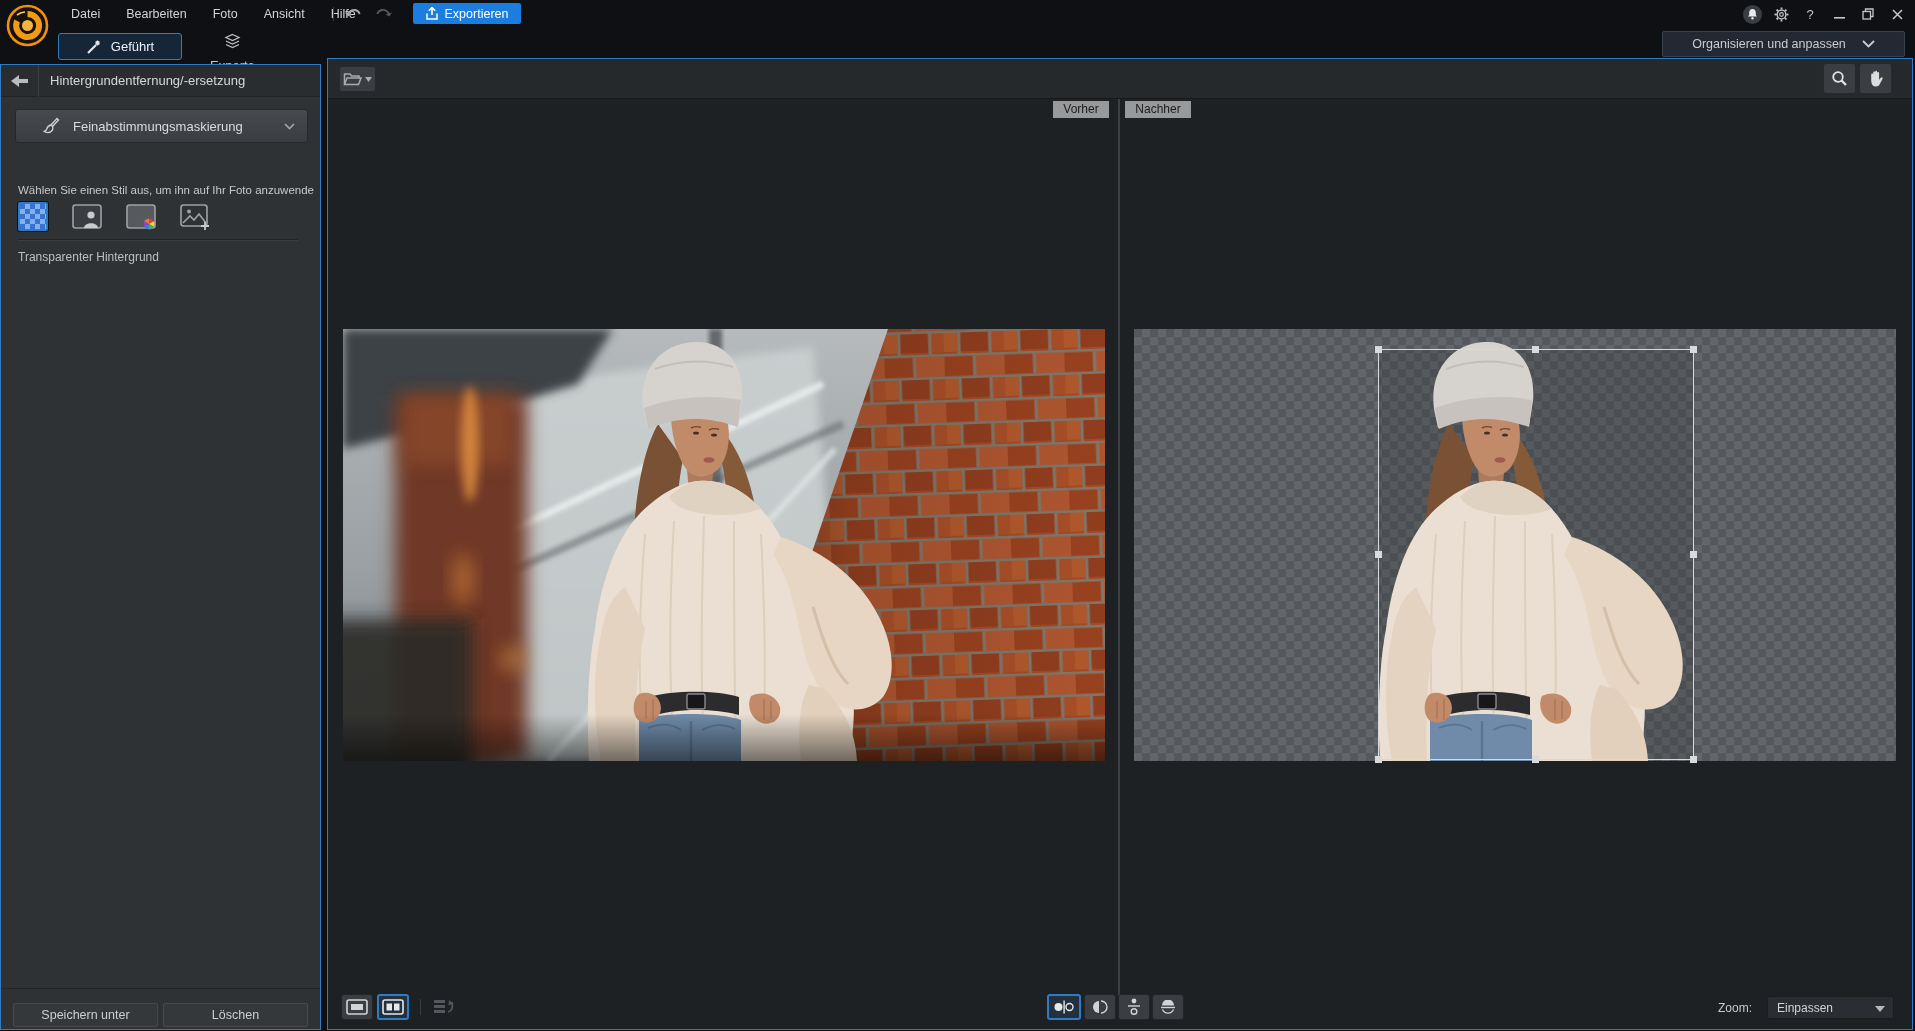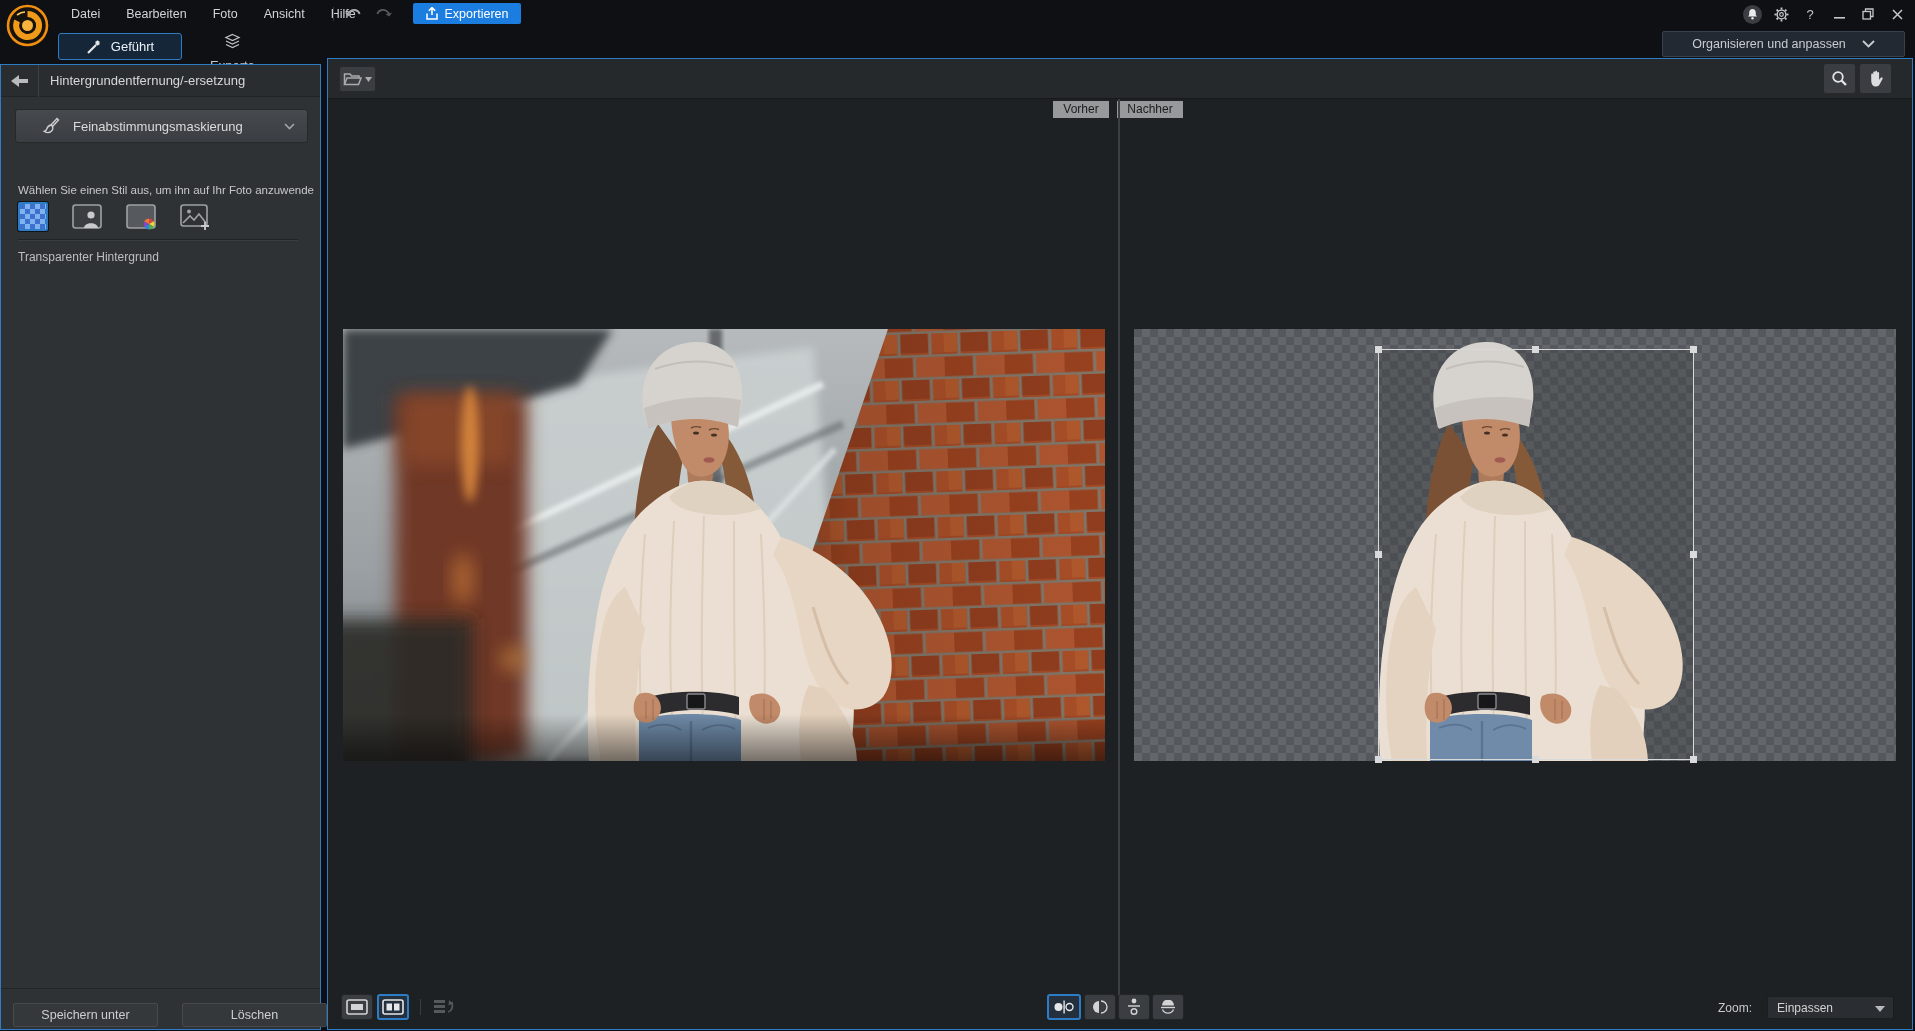--- a/index.html
+++ b/index.html
@@ -80,21 +80,21 @@
   .canvas {
     position:absolute; left:327px; top:58px; width:1586px; height:972px;
     background:#1e2124; border:1px solid #2e7cc4;
   }
   .canvas-header { position:absolute; left:0; top:0; right:0; height:40px; background:#26292c; border-bottom:1px solid #17191b; }
   .folder-btn { position:absolute; left:11px; top:7px; width:37px; height:26px; background:#3a3d41; border:1px solid #28292c; border-radius:3px; display:flex; align-items:center; justify-content:center; gap:3px; cursor:pointer; }
   .filename { position:absolute; left:0; right:0; top:12px; text-align:center; font-size:13px; color:#c9cacb; }
   .tool-btn { position:absolute; top:4px; width:33px; height:31px; background:#3a3d41; border:1px solid #28292c; border-radius:3px; display:flex; align-items:center; justify-content:center; cursor:pointer; }
   .tool-btn.zoomb { right:56px; }
   .tool-btn.handb { right:20px; }
-  .compare-labels { position:absolute; left:725px; top:42px; display:flex; gap:8px; }
+  .compare-labels { position:absolute; left:725px; top:42px; display:flex; gap:16px; }
   .chip { height:17px; line-height:17px; background:#97999b; color:#1b1c1d; font-size:12px; text-align:center; cursor:pointer; }
   .chip.before { width:56px; }
   .chip.after { width:66px; }
   .v-divider { position:absolute; left:790px; top:40px; bottom:23px; width:2px; background:#3d4043; }
   .photo { position:absolute; top:270px; width:762px; height:432px; }
   .photo-left { left:15px; }
   .photo-right {
     left:806px;
     background-color:#55585d;
     background-image:linear-gradient(45deg,#63666b 25%,transparent 25%,transparent 75%,#63666b 75%),
@@ -319,21 +319,21 @@
             <path d="M3,21 L10,14 L14,18 L19,12 L26,21" stroke="#9fa1a3" stroke-width="1.6"></path>
             <path d="M25,20 L25,28 M21,24 L29,24" stroke="#c9cacc" stroke-width="1.8"></path>
           </svg>
       </div>
     </div>
     <div class="sb-divider"></div>
     <div class="style-name">Transparenter Hintergrund</div>
   </div>
   <div class="sb-footer">
     <button class="sb-btn" style="left:12px;">Speichern unter</button>
-    <button class="sb-btn" style="left:181px;">Löschen</button>
+    <button class="sb-btn" style="left:162px;">Löschen</button>
   </div>
 </aside>
 
 <div class="canvas">
   <div class="canvas-header">
     <div class="folder-btn">
       <span>
         <svg width="19" height="16" viewBox="0 0 19 16" fill="none">
             <path d="M1.5,13.5 L1.5,3 L7,3 L8.5,5 L16,5 L16,7" stroke="#aaabad" stroke-width="1.5"></path>
             <path d="M1.5,13.5 L4,7 L18,7 L15.5,13.5 Z" stroke="#aaabad" stroke-width="1.5"></path>

